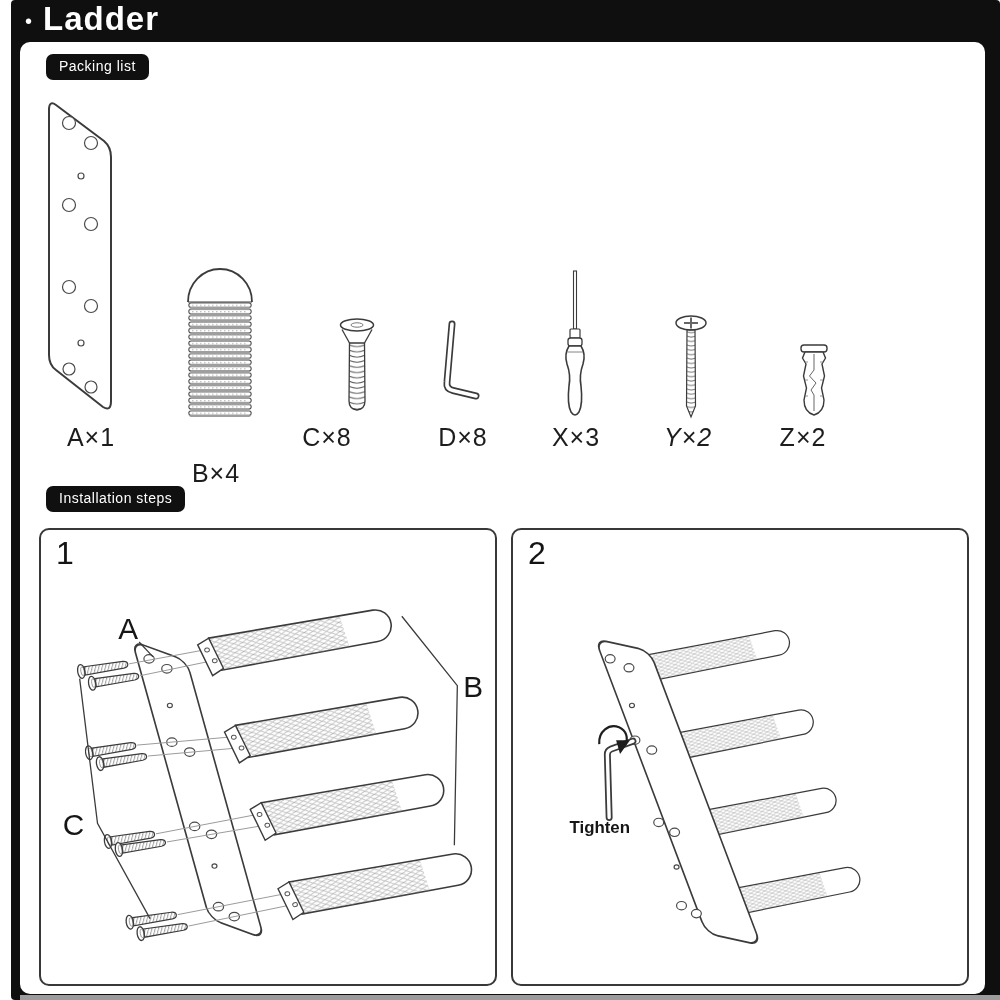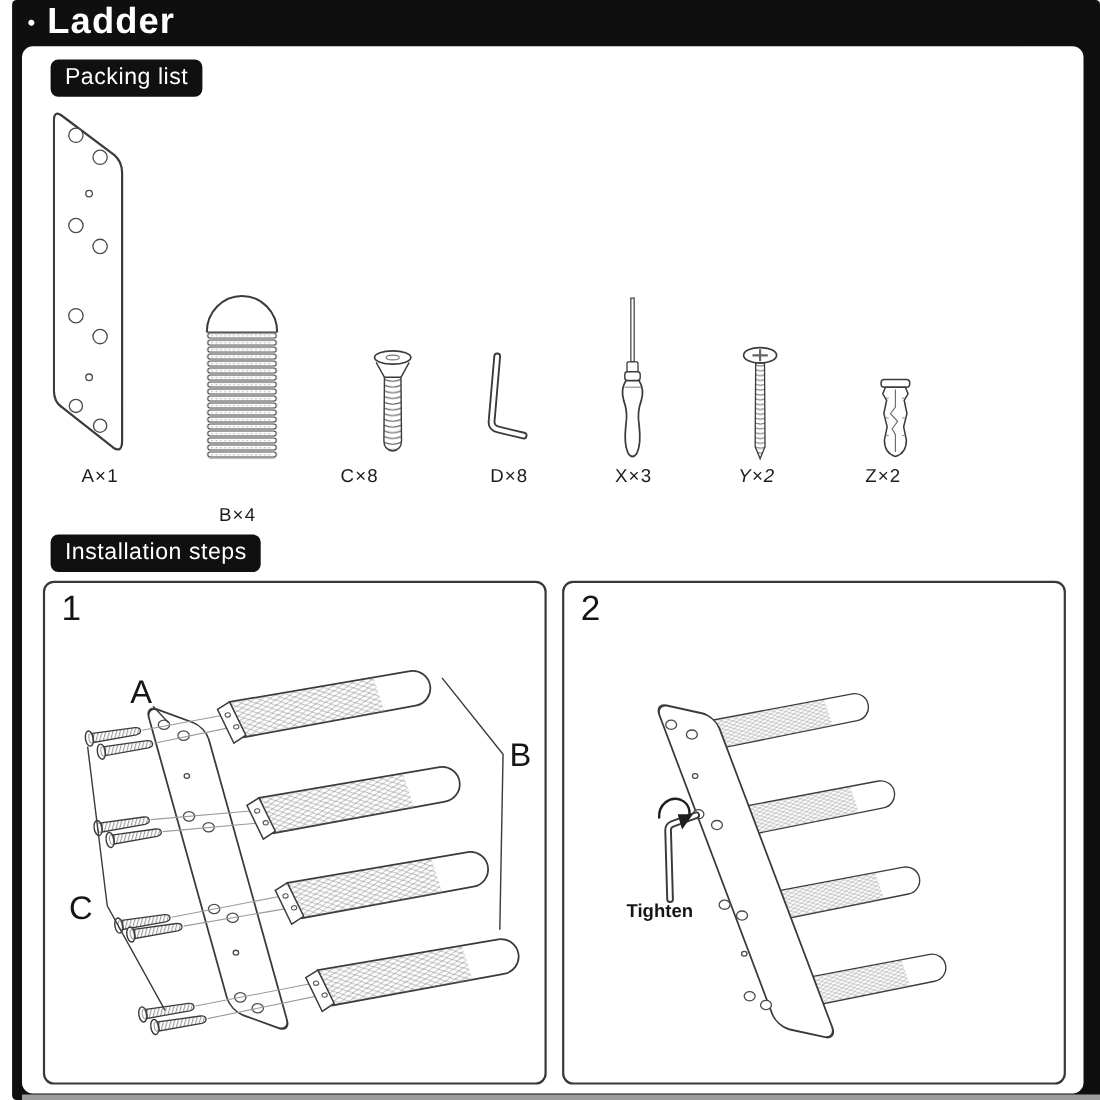--- a/index.html
+++ b/index.html
@@ -7,27 +7,27 @@
     position:relative; width:1000px; height:1000px; overflow:hidden;
     font-family:"Liberation Sans","DejaVu Sans",sans-serif; background:#fff;
   }
   .frame-band { position:absolute; left:11px; top:0; right:0; bottom:0; background:#0f0f0f; border-radius:4px; }
   .header-bar { position:absolute; left:11px; top:0; right:0; height:42px; display:flex; align-items:center; color:#fff; }
   .header-bullet { font-size:20px; margin-left:14px; margin-right:11px; line-height:1; }
   .header-title { font-size:33px; font-weight:bold; letter-spacing:1px; padding-bottom:4px; }
   .content { position:absolute; left:20px; top:42px; right:15px; height:952px; background:#fff; border-radius:10px; }
   .bottom-strip { position:absolute; left:20px; right:0; bottom:0; height:5px; background:#9c9c9c; }
   .section-label {
-    position:absolute; background:#101010; color:#fff; font-size:21px;
+    position:absolute; background:#101010; color:#fff; font-size:14px;
     padding:4px 13px 6px; border-radius:7px; letter-spacing:0.5px;
   }
   .packing-label { left:26px; top:12px; }
   .installation-label { left:26px; top:444px; }
   .part-svg { position:absolute; }
-  .part-label { position:absolute; top:381px; width:100px; text-align:center; font-size:17px; color:#1d1d1d; letter-spacing:1px; }
+  .part-label { position:absolute; top:381px; width:100px; text-align:center; font-size:25px; color:#1d1d1d; letter-spacing:1px; }
   .panel { position:absolute; top:486px; width:454px; height:454px; border:2px solid #383838; border-radius:10px; background:#fff; }
   .panel-1 { left:19px; }
   .panel-2 { left:491px; }
   .step-num { position:absolute; left:15px; top:5px; font-size:32px; color:#141414; }
   .panel svg { position:absolute; left:0; top:0; }
   svg text { font-family:"Liberation Sans","DejaVu Sans",sans-serif; fill:#161616; }
   .cap { font-size:30px; }
   .tighten { font-size:17px; font-weight:bold; }
   .lead { stroke:#9a9a9a; stroke-width:1; }
   .ann { stroke:#3b3b3b; stroke-width:1.3; fill:none; }

